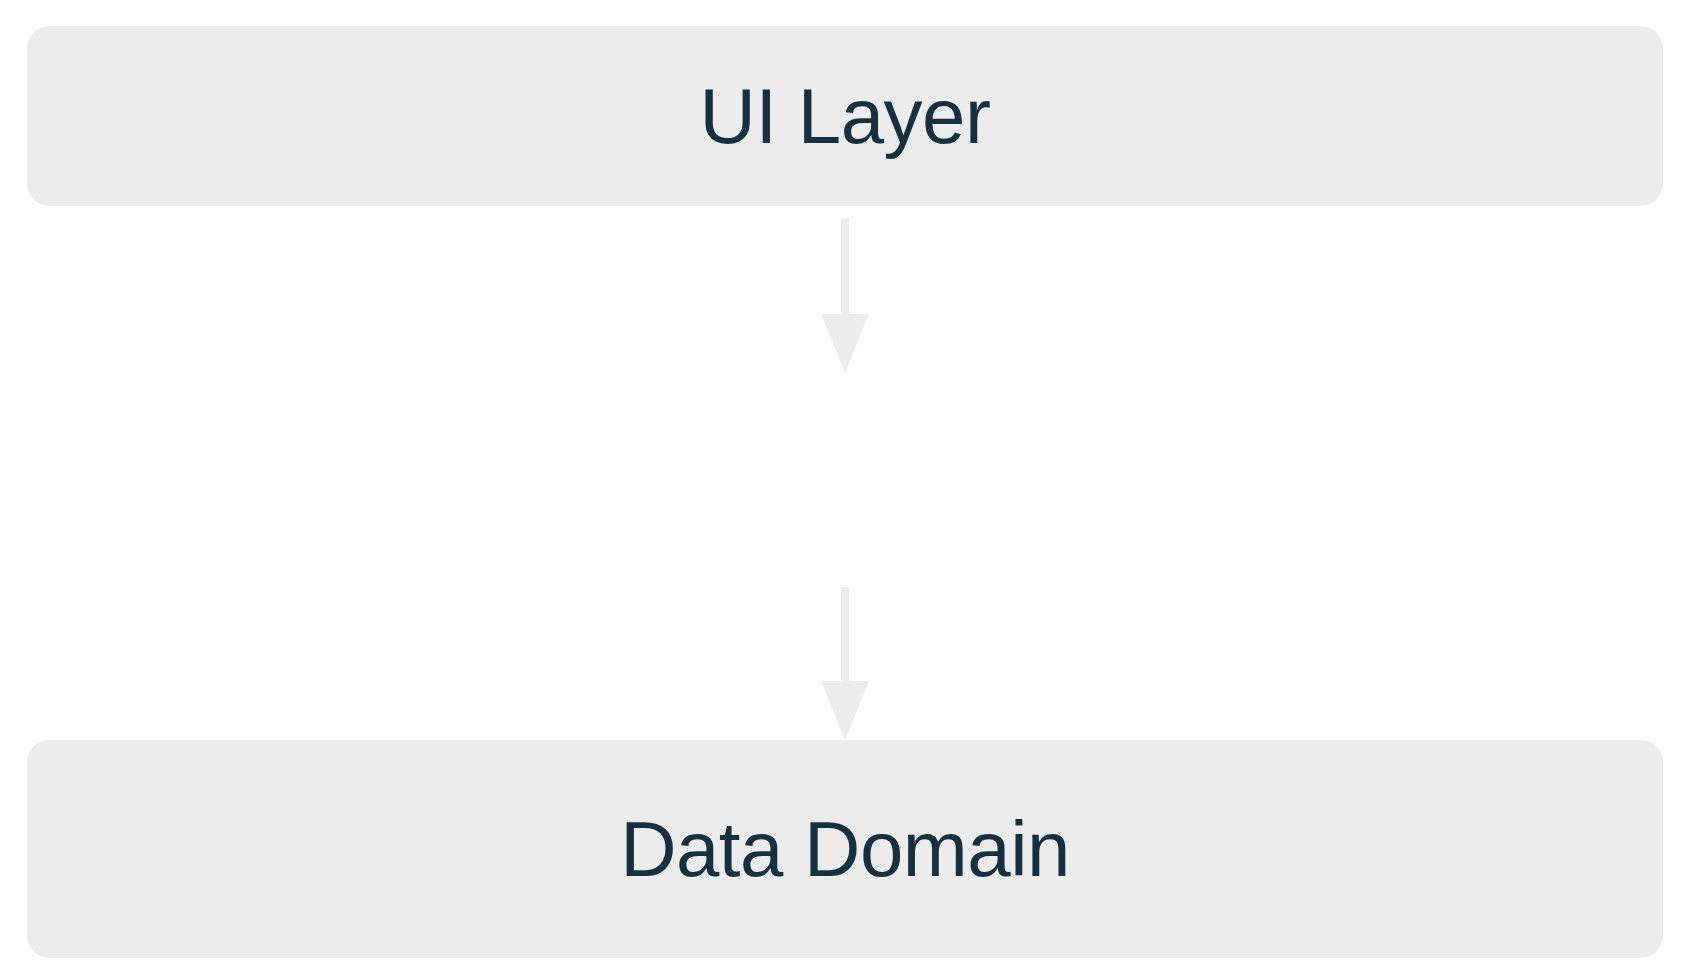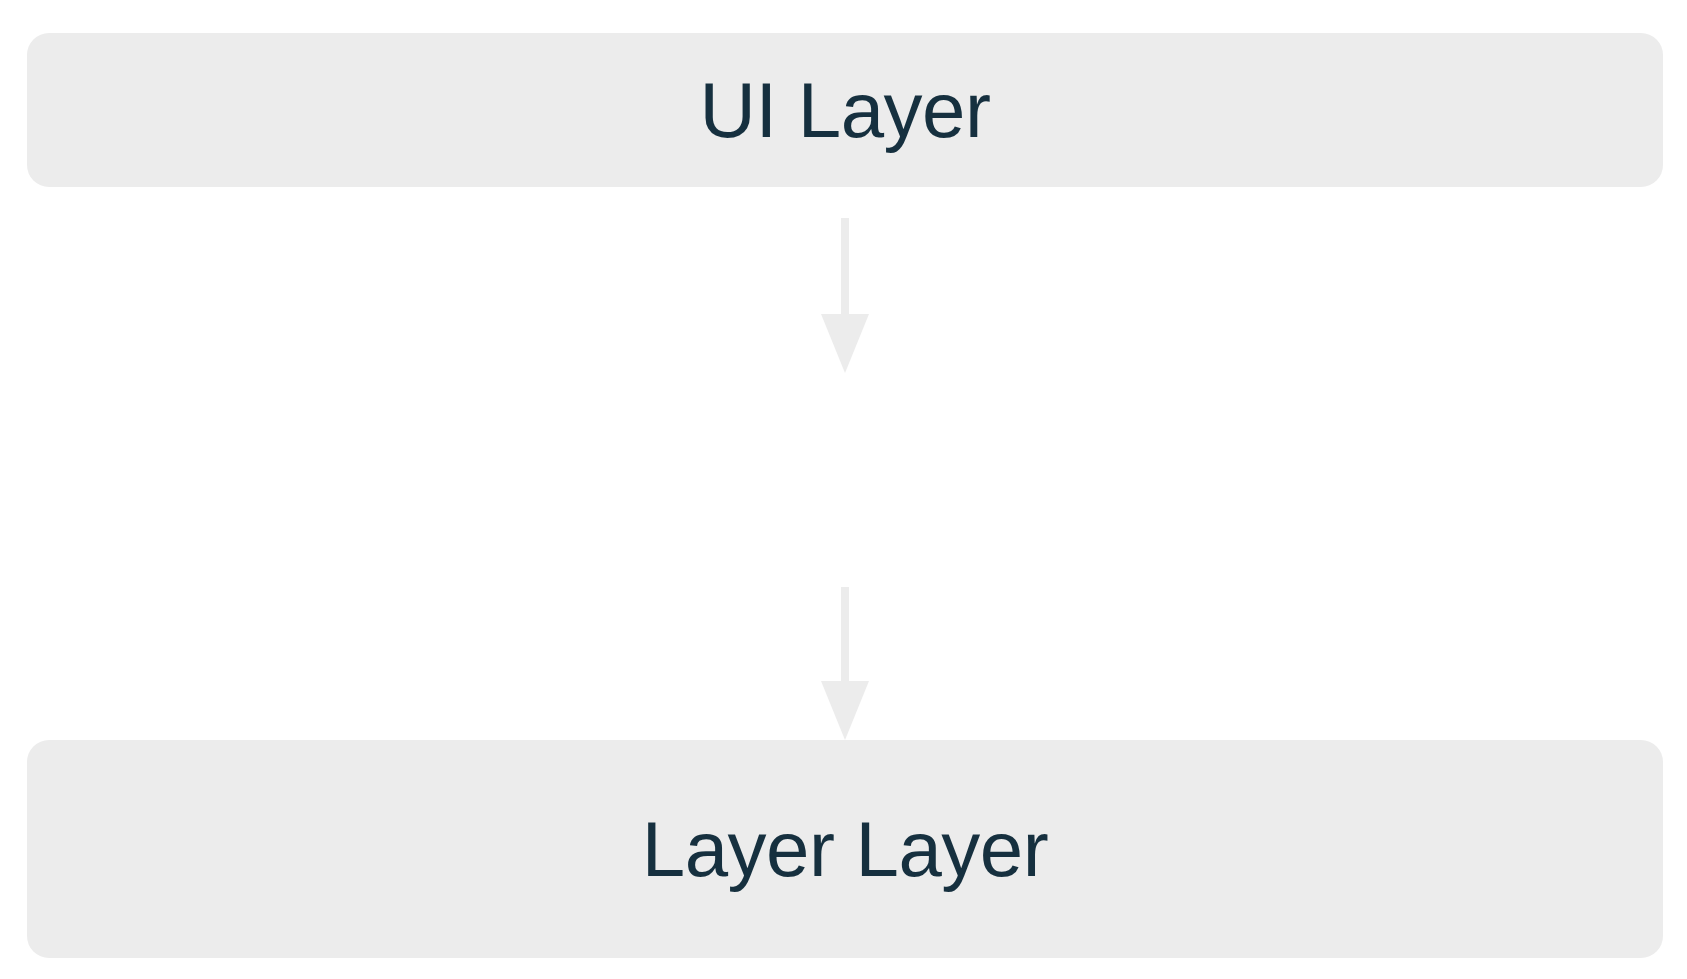--- a/index.html
+++ b/index.html
@@ -32,22 +32,22 @@
   }
   .layer-label {
     font-size: 78px;
     font-weight: 400;
     line-height: 1;
     letter-spacing: -0.5px;
     white-space: nowrap;
   }
   
   #node-ui-layer {
-    top: 33px;
-    height: 154px;
+    top: 26px;
+    height: 180px;
     background: #ECECEC;
   }
   #node-ui-layer .layer-label { color: #16303F; }
 
   
   #node-domain-layer {
     top: 373px;
     height: 214px;
     background: #4E80EA;
   }
@@ -96,16 +96,16 @@
 
 
   <div class="connector-arrow" id="arrow-domain-to-data">
     <svg viewBox="0 0 48 153" preserveAspectRatio="none">
       <rect x="20" y="0" width="8" height="94" fill="#ECECEC"></rect>
       <polygon points="0,94 48,94 24,153" fill="#ECECEC"></polygon>
     </svg>
   </div>
 
   <div class="layer-node" id="node-data-layer">
-    <span class="layer-label">Layer Layer</span>
+    <span class="layer-label">Data Domain</span>
   </div>
 
 </div>
 
 </body></html>

